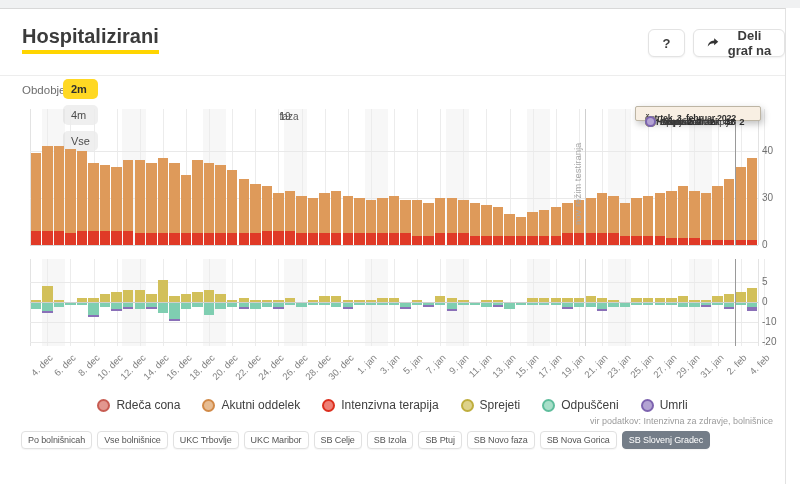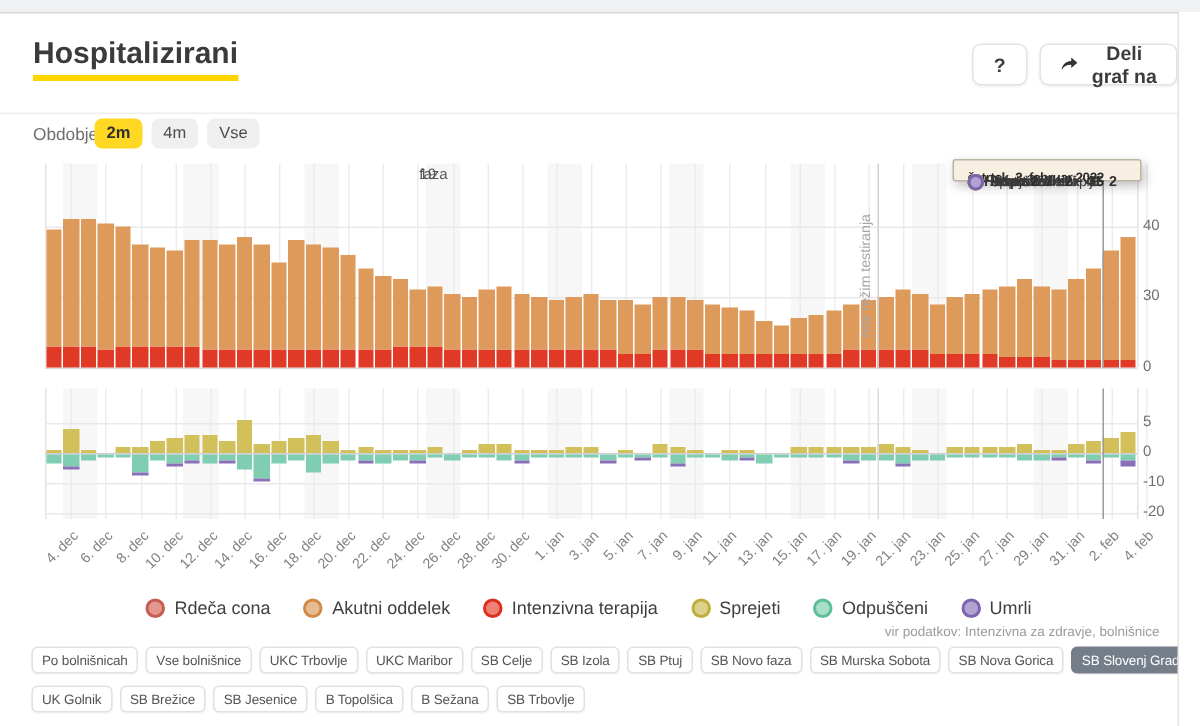--- a/index.html
+++ b/index.html
@@ -10,21 +10,21 @@
         border-top:1px solid #d8d8d8;border-right:1px solid #e2e2e2;overflow:hidden;}
   .title{position:absolute;left:22px;top:16px;margin:0;font-size:20px;font-weight:700;color:#3b3b3b;
          border-bottom:4px solid #ffd500;padding-bottom:2px;display:inline-block;}
   .btn{position:absolute;background:#fff;border:1px solid #e3e3e3;border-radius:6px;
        box-shadow:0 1px 2px rgba(0,0,0,0.06);font-family:inherit;font-size:13px;font-weight:700;
        color:#3c3c3c;display:flex;align-items:center;justify-content:center;cursor:pointer;}
   #help-btn{left:648px;top:20px;width:37px;height:28px;}
   #share-btn{left:693px;top:20px;height:28px;padding:0 12px;gap:7px;}
   .divider{position:absolute;left:0;top:66px;width:785px;height:1px;background:#ededed;}
   .ctl-label{position:absolute;left:22px;top:75px;font-size:11.5px;color:#6e6e6e;}
-  .chips{position:absolute;left:63px;top:70px;display:flex;gap:6px;}
+  .chips{position:absolute;left:63px;top:70px;display:flex;gap:6px;flex-direction:column;}
   .chip{font-size:11px;line-height:14px;padding:3px 8px;border-radius:5px;background:#efefef;color:#4c4c4c;cursor:pointer;}
   .chip.active{background:#ffd823;color:#2f2f2f;font-weight:700;}
   .dates{position:absolute;left:616px;top:70px;display:flex;align-items:center;gap:6px;}
   .date-input{width:64px;height:17px;border:1px solid #ccc;border-radius:3px;font-family:inherit;
               font-size:10.5px;color:#555;text-align:center;background:#fff;padding:0;}
   .date-sep{font-size:11px;color:#888;}
   #chart-stage{position:absolute;left:0;top:0;width:785px;height:476px;}
   #chart-stage div{position:absolute;box-sizing:border-box;}
   .tickx{font-size:9.5px;color:#828282;text-align:right;transform:rotate(-45deg);transform-origin:100% 0;white-space:nowrap;}
   .ylab{font-size:10px;color:#6f6f6f;}
@@ -566,26 +566,17 @@
 
   <div class="hosp-row" id="hosp-row-0">
       <button class="hbtn">Po bolnišnicah</button>
       <button class="hbtn">Vse bolnišnice</button>
       <button class="hbtn">UKC Trbovlje</button>
       <button class="hbtn">UKC Maribor</button>
       <button class="hbtn">SB Celje</button>
       <button class="hbtn">SB Izola</button>
       <button class="hbtn">SB Ptuj</button>
       <button class="hbtn">SB Novo faza</button>
-      <button class="hbtn">SB Murska Sobota</button>
       <button class="hbtn">SB Nova Gorica</button>
       <button class="hbtn selected">SB Slovenj Gradec</button>
     </div>
-  <div class="hosp-row" id="hosp-row-1">
-      <button class="hbtn">UK Golnik</button>
-      <button class="hbtn">SB Brežice</button>
-      <button class="hbtn">SB Jesenice</button>
-      <button class="hbtn">B Topolšica</button>
-      <button class="hbtn">B Sežana</button>
-      <button class="hbtn">SB Trbovlje</button>
-    </div>
 
 </div>
 
 </body></html>

